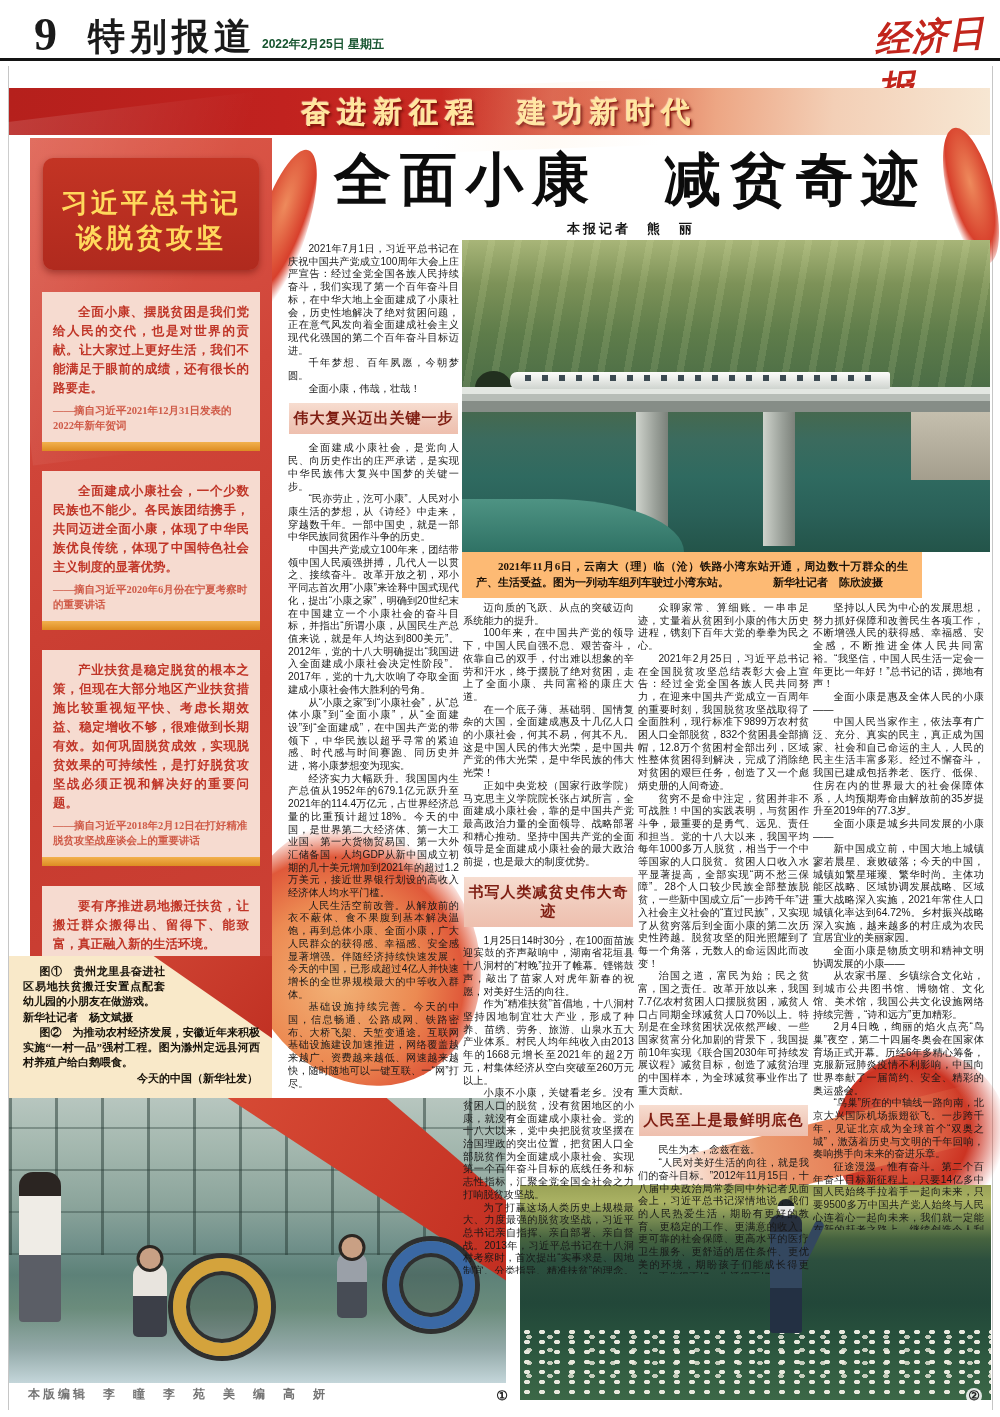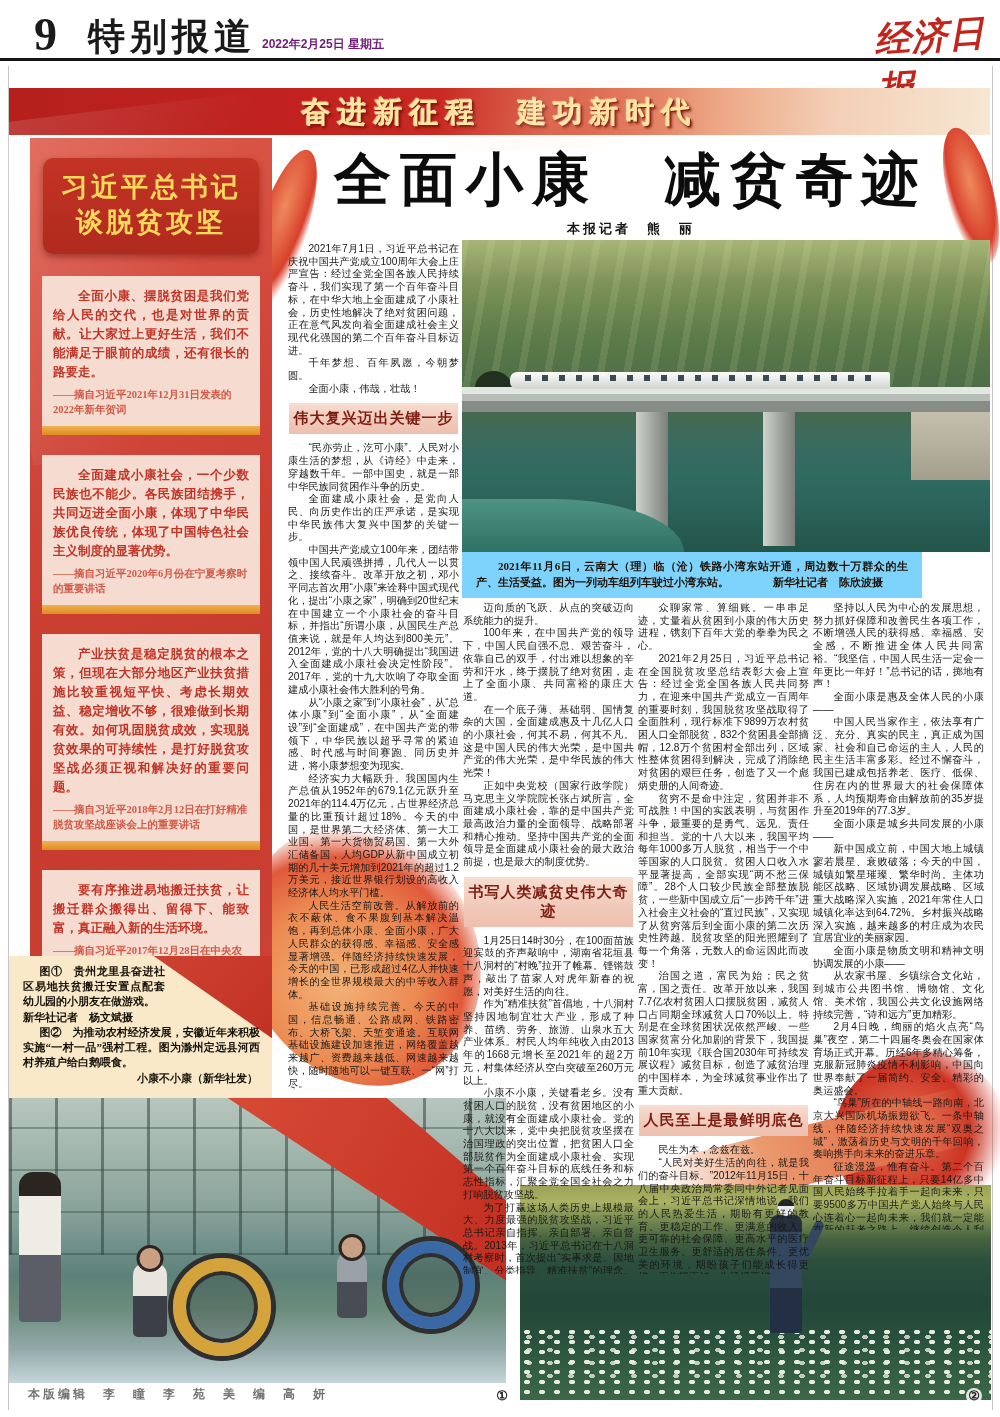--- a/index.html
+++ b/index.html
@@ -3,21 +3,21 @@
 <meta charset="utf-8">
 <style>
   html,body{margin:0;padding:0;background:#e9e9e9;}
   .page{position:relative;width:1000px;height:1417px;margin:0 auto;background:#ffffff;overflow:hidden;
         font-family:"Liberation Sans",sans-serif;color:#1a1a1a;}
   .abs{position:absolute;}
 
   
   .hdr-num{left:34px;top:8px;font-size:46px;font-weight:900;font-family:"Liberation Serif",serif;}
   .hdr-sec{left:88px;top:12px;font-size:37px;font-weight:900;font-family:"Liberation Serif",serif;letter-spacing:5px;}
-  .hdr-date{left:262px;top:36px;font-size:12px;font-weight:700;color:#701a75;}
+  .hdr-date{left:262px;top:36px;font-size:12px;font-weight:700;color:#14532d;}
   .masthead{left:876px;top:12px;font-size:36px;color:#c2251c;font-family:"DejaVu Serif",serif;
             font-style:italic;font-weight:bold;transform:rotate(-4deg);letter-spacing:1px;}
   .hdr-rule{left:0;top:58px;width:1000px;height:3px;background:#141414;}
   .content-frame{left:8px;top:66px;width:983px;height:1344px;border-left:1px solid #c6c6c6;border-right:1px solid #c6c6c6;z-index:0;}
 
   
   .banner{left:9px;top:88px;width:981px;height:47px;z-index:1;
     background:linear-gradient(93deg,#b5201c 0%,#c1221f 28%,#c92a22 44%,#d8563d 58%,#eda684 72%,#f3cfb6 84%,#f7e7d3 100%);}
   .banner::after{content:"";position:absolute;left:35%;top:-6px;width:45%;height:140%;
     background:linear-gradient(100deg,transparent 20%,rgba(255,230,200,.18) 45%,transparent 70%);transform:rotate(-2deg);}
@@ -33,21 +33,21 @@
   .blob-l{left:258px;top:146px;width:48px;height:170px;border-radius:50%;transform:rotate(18deg);z-index:1;
     background:radial-gradient(ellipse at 40% 35%,#ee8a5c 0%,#d8402c 55%,transparent 75%);}
   .blob-r{left:948px;top:126px;width:46px;height:140px;border-radius:50%;transform:rotate(-14deg);z-index:1;
     background:radial-gradient(ellipse at 55% 40%,#ee8a5c 0%,#d8402c 55%,transparent 75%);}
 
   
   .sidebar{left:30px;top:138px;width:242px;height:818px;z-index:2;
     background:linear-gradient(155deg,#dd5b4b 0%,#d04539 35%,#c73a2e 70%,#cc4135 100%);}
   .sidebar::before{content:"";position:absolute;left:-8%;top:-4%;width:120%;height:42%;
     background:linear-gradient(115deg,rgba(255,255,255,.14),rgba(255,255,255,0) 60%);transform:rotate(-7deg);}
-  .sb-title{position:relative;margin:20px 13px 22px;border-radius:10px;padding:12px 4px 14px;text-align:center;
+  .sb-title{position:relative;margin:20px 13px 22px;border-radius:10px;padding:28px 4px 14px;text-align:center;
     background:linear-gradient(180deg,#c33424,#b02a1e);box-shadow:0 3px 7px rgba(90,8,4,.45);}
   .sb-title .line{display:block;font-size:27px;font-weight:900;color:#ffd95c;letter-spacing:3px;line-height:35px;
     font-family:"Liberation Serif",serif;}
   .quote-card{position:relative;margin:0 12px 29px;background:#f6dbd0;padding:11px 11px 9px;}
   .q-text{font-size:12.5px;line-height:19px;color:#c03527;font-weight:700;text-indent:2em;text-align:justify;
     font-family:"Liberation Serif",serif;margin:0;}
   .q-src{margin:5px 0 0;font-size:10.5px;line-height:15px;color:#cf5a47;font-weight:700;
     font-family:"Liberation Serif",serif;}
   .q-bar{position:absolute;left:0;bottom:-9px;width:100%;height:9px;
     background:linear-gradient(180deg,#f2b14e,#dd8c22);}
@@ -78,21 +78,21 @@
     background:repeating-linear-gradient(90deg,#3c4a52 0 6px,transparent 6px 17px);}
   .train-tunnel{position:absolute;left:2.5%;top:42%;width:7%;height:11%;background:#22301f;border-radius:50% 50% 0 0;}
   .train-pier1{position:absolute;left:33%;top:55%;width:6%;height:43%;
     background:linear-gradient(90deg,#cfd3cc,#9aa099 60%,#7b817a);}
   .train-pier2{position:absolute;left:57%;top:55%;width:6%;height:43%;
     background:linear-gradient(90deg,#cfd3cc,#9aa099 60%,#7b817a);}
   .train-water{position:absolute;left:0;bottom:0;width:42%;height:17%;
     background:linear-gradient(180deg,#4e9383,#2f7265);border-top-right-radius:60% 100%;}
   .train-platform{position:absolute;right:0;top:55%;width:15%;height:22%;
     background:linear-gradient(180deg,#c5bfae,#a49e8d);}
-  .train-cap{left:462px;top:552px;width:460px;height:46px;background:#7dd3fc;z-index:2;}
+  .train-cap{left:462px;top:552px;width:460px;height:46px;background:#fdba74;z-index:2;}
   .tc-text{margin:0;padding:6px 14px 0;font-family:"Liberation Serif",serif;font-size:11px;line-height:16px;
     font-weight:700;color:#1c1208;text-indent:2em;text-align:justify;}
   .tc-credit{display:inline-block;margin-left:22px;}
 
   
   .col{position:absolute;width:171px;overflow:hidden;z-index:4;}
   #col1{left:288px;top:243px;height:846px;}
   #col2{left:463px;top:602px;height:672px;}
   #col3{left:638px;top:602px;height:672px;}
   #col4{left:813px;top:602px;height:628px;}
@@ -197,21 +197,21 @@
       <p class="q-src">——摘自习近平2017年12月28日在中央农村工作会议上的重要讲话</p>
       <div class="q-bar"></div>
     </div>
   </div>
 
   <div class="abs cap-area">
     <div class="cap-wedge"></div>
     <p class="fig-cap fig1-cap">图①　贵州龙里县奋进社区易地扶贫搬迁安置点配套幼儿园的小朋友在做游戏。</p>
     <p class="fig1-credit">新华社记者　杨文斌摄</p>
     <p class="fig-cap fig2-cap">图②　为推动农村经济发展，安徽近年来积极实施“一村一品”强村工程。图为滁州定远县河西村养殖户给白鹅喂食。</p>
-    <p class="fig2-credit">小康不小康（新华社发）</p>
+    <p class="fig2-credit">今天的中国（新华社发）</p>
   </div>
 
   <div class="abs photo-train">
     <div class="train-tunnel"></div>
     <div class="train-bridge"></div>
     <div class="train-body"></div>
     <div class="train-pier1"></div>
     <div class="train-pier2"></div>
     <div class="train-water"></div>
     <div class="train-platform"></div>
@@ -222,22 +222,22 @@
 
   <div class="abs swirl-a"></div>
   <div class="abs swirl-b"></div>
   <div class="abs swirl-b2"></div>
 
   <div class="col" id="col1">
     <p>2021年7月1日，习近平总书记在庆祝中国共产党成立100周年大会上庄严宣告：经过全党全国各族人民持续奋斗，我们实现了第一个百年奋斗目标，在中华大地上全面建成了小康社会，历史性地解决了绝对贫困问题，正在意气风发向着全面建成社会主义现代化强国的第二个百年奋斗目标迈进。</p>
     <p>千年梦想、百年夙愿，今朝梦圆。</p>
     <p>全面小康，伟哉，壮哉！</p>
     <h3>伟大复兴迈出关键一步</h3>
+    <p>全面建成小康社会，是党向人民、向历史作出的庄严承诺，是实现中华民族伟大复兴中国梦的关键一步。</p>
     <p>“民亦劳止，汔可小康”。人民对小康生活的梦想，从《诗经》中走来，穿越数千年。一部中国史，就是一部中华民族同贫困作斗争的历史。</p>
-    <p>全面建成小康社会，是党向人民、向历史作出的庄严承诺，是实现中华民族伟大复兴中国梦的关键一步。</p>
     <p>中国共产党成立100年来，团结带领中国人民顽强拼搏，几代人一以贯之、接续奋斗。改革开放之初，邓小平同志首次用“小康”来诠释中国式现代化，提出“小康之家”，明确到20世纪末在中国建立一个小康社会的奋斗目标，并指出“所谓小康，从国民生产总值来说，就是年人均达到800美元”。2012年，党的十八大明确提出“我国进入全面建成小康社会决定性阶段”。2017年，党的十九大吹响了夺取全面建成小康社会伟大胜利的号角。</p>
     <p>从“小康之家”到“小康社会”，从“总体小康”到“全面小康”，从“全面建设”到“全面建成”，在中国共产党的带领下，中华民族以超乎寻常的紧迫感、时代感与时间赛跑、同历史并进，将小康梦想变为现实。</p>
     <p>经济实力大幅跃升。我国国内生产总值从1952年的679.1亿元跃升至2021年的114.4万亿元，占世界经济总量的比重预计超过18%。今天的中国，是世界第二大经济体、第一大工业国、第一大货物贸易国、第一大外汇储备国，人均GDP从新中国成立初期的几十美元增加到2021年的超过1.2万美元，接近世界银行划设的高收入经济体人均水平门槛。</p>
     <p>人民生活空前改善。从解放前的衣不蔽体、食不果腹到基本解决温饱，再到总体小康、全面小康，广大人民群众的获得感、幸福感、安全感显著增强。伴随经济持续快速发展，今天的中国，已形成超过4亿人并快速增长的全世界规模最大的中等收入群体。</p>
     <p>基础设施持续完善。今天的中国，信息畅通、公路成网、铁路密布、大桥飞架、天堑变通途。互联网基础设施建设加速推进，网络覆盖越来越广、资费越来越低、网速越来越快，随时随地可以一键互联、一“网”打尽。</p>
 
   </div>
 
   <div class="col" id="col2">
     <p>迈向质的飞跃、从点的突破迈向系统能力的提升。</p>
@@ -264,21 +264,21 @@
 
   <div class="col" id="col4">
     <p>坚持以人民为中心的发展思想，努力抓好保障和改善民生各项工作，不断增强人民的获得感、幸福感、安全感，不断推进全体人民共同富裕。“我坚信，中国人民生活一定会一年更比一年好！”总书记的话，掷地有声！</p>
     <p>全面小康是惠及全体人民的小康——</p>
     <p>中国人民当家作主，依法享有广泛、充分、真实的民主，真正成为国家、社会和自己命运的主人，人民的民主生活丰富多彩。经过不懈奋斗，我国已建成包括养老、医疗、低保、住房在内的世界最大的社会保障体系，人均预期寿命由解放前的35岁提升至2019年的77.3岁。</p>
     <p>全面小康是城乡共同发展的小康——</p>
     <p>新中国成立前，中国大地上城镇寥若晨星、衰败破落；今天的中国，城镇如繁星璀璨、繁华时尚。主体功能区战略、区域协调发展战略、区域重大战略深入实施，2021年常住人口城镇化率达到64.72%。乡村振兴战略深入实施，越来越多的村庄成为农民宜居宜业的美丽家园。</p>
     <p>全面小康是物质文明和精神文明协调发展的小康——</p>
     <p>从农家书屋、乡镇综合文化站，到城市公共图书馆、博物馆、文化馆、美术馆，我国公共文化设施网络持续完善，“诗和远方”更加精彩。</p>
     <p>2月4日晚，绚丽的焰火点亮“鸟巢”夜空，第二十四届冬奥会在国家体育场正式开幕。历经6年多精心筹备，克服新冠肺炎疫情不利影响，中国向世界奉献了一届简约、安全、精彩的奥运盛会。</p>
-    <p>“鸟巢”所在的中轴线一路向南，北京大兴国际机场振翅欲飞。一条中轴线，伴随经济持续快速发展“双奥之城”，激荡着历史与文明的千年回响，奏响携手向未来的奋进乐章。</p>
+    <p>“鸟巢”所在的中轴线一路向南，北京大兴国际机场振翅欲飞。一步跨千年，见证北京成为全球首个“双奥之城”，激荡着历史与文明的千年回响，奏响携手向未来的奋进乐章。</p>
     <p>征途漫漫，惟有奋斗。第二个百年奋斗目标新征程上，只要14亿多中国人民始终手拉着手一起向未来，只要9500多万中国共产党人始终与人民心连着心一起向未来，我们就一定能在新的赶考之路上，继续创造令人刮目相看的奇迹！</p>
   </div>
 
   <div class="abs photo-kids">
     <div class="kids-windows"></div>
     <div class="kids-red-band"></div>
     <div class="mom-figure"></div>
     <div class="kid-figure kid1"></div>
     <div class="kid-figure kid2"></div>
     <div class="tire tire1"></div>

